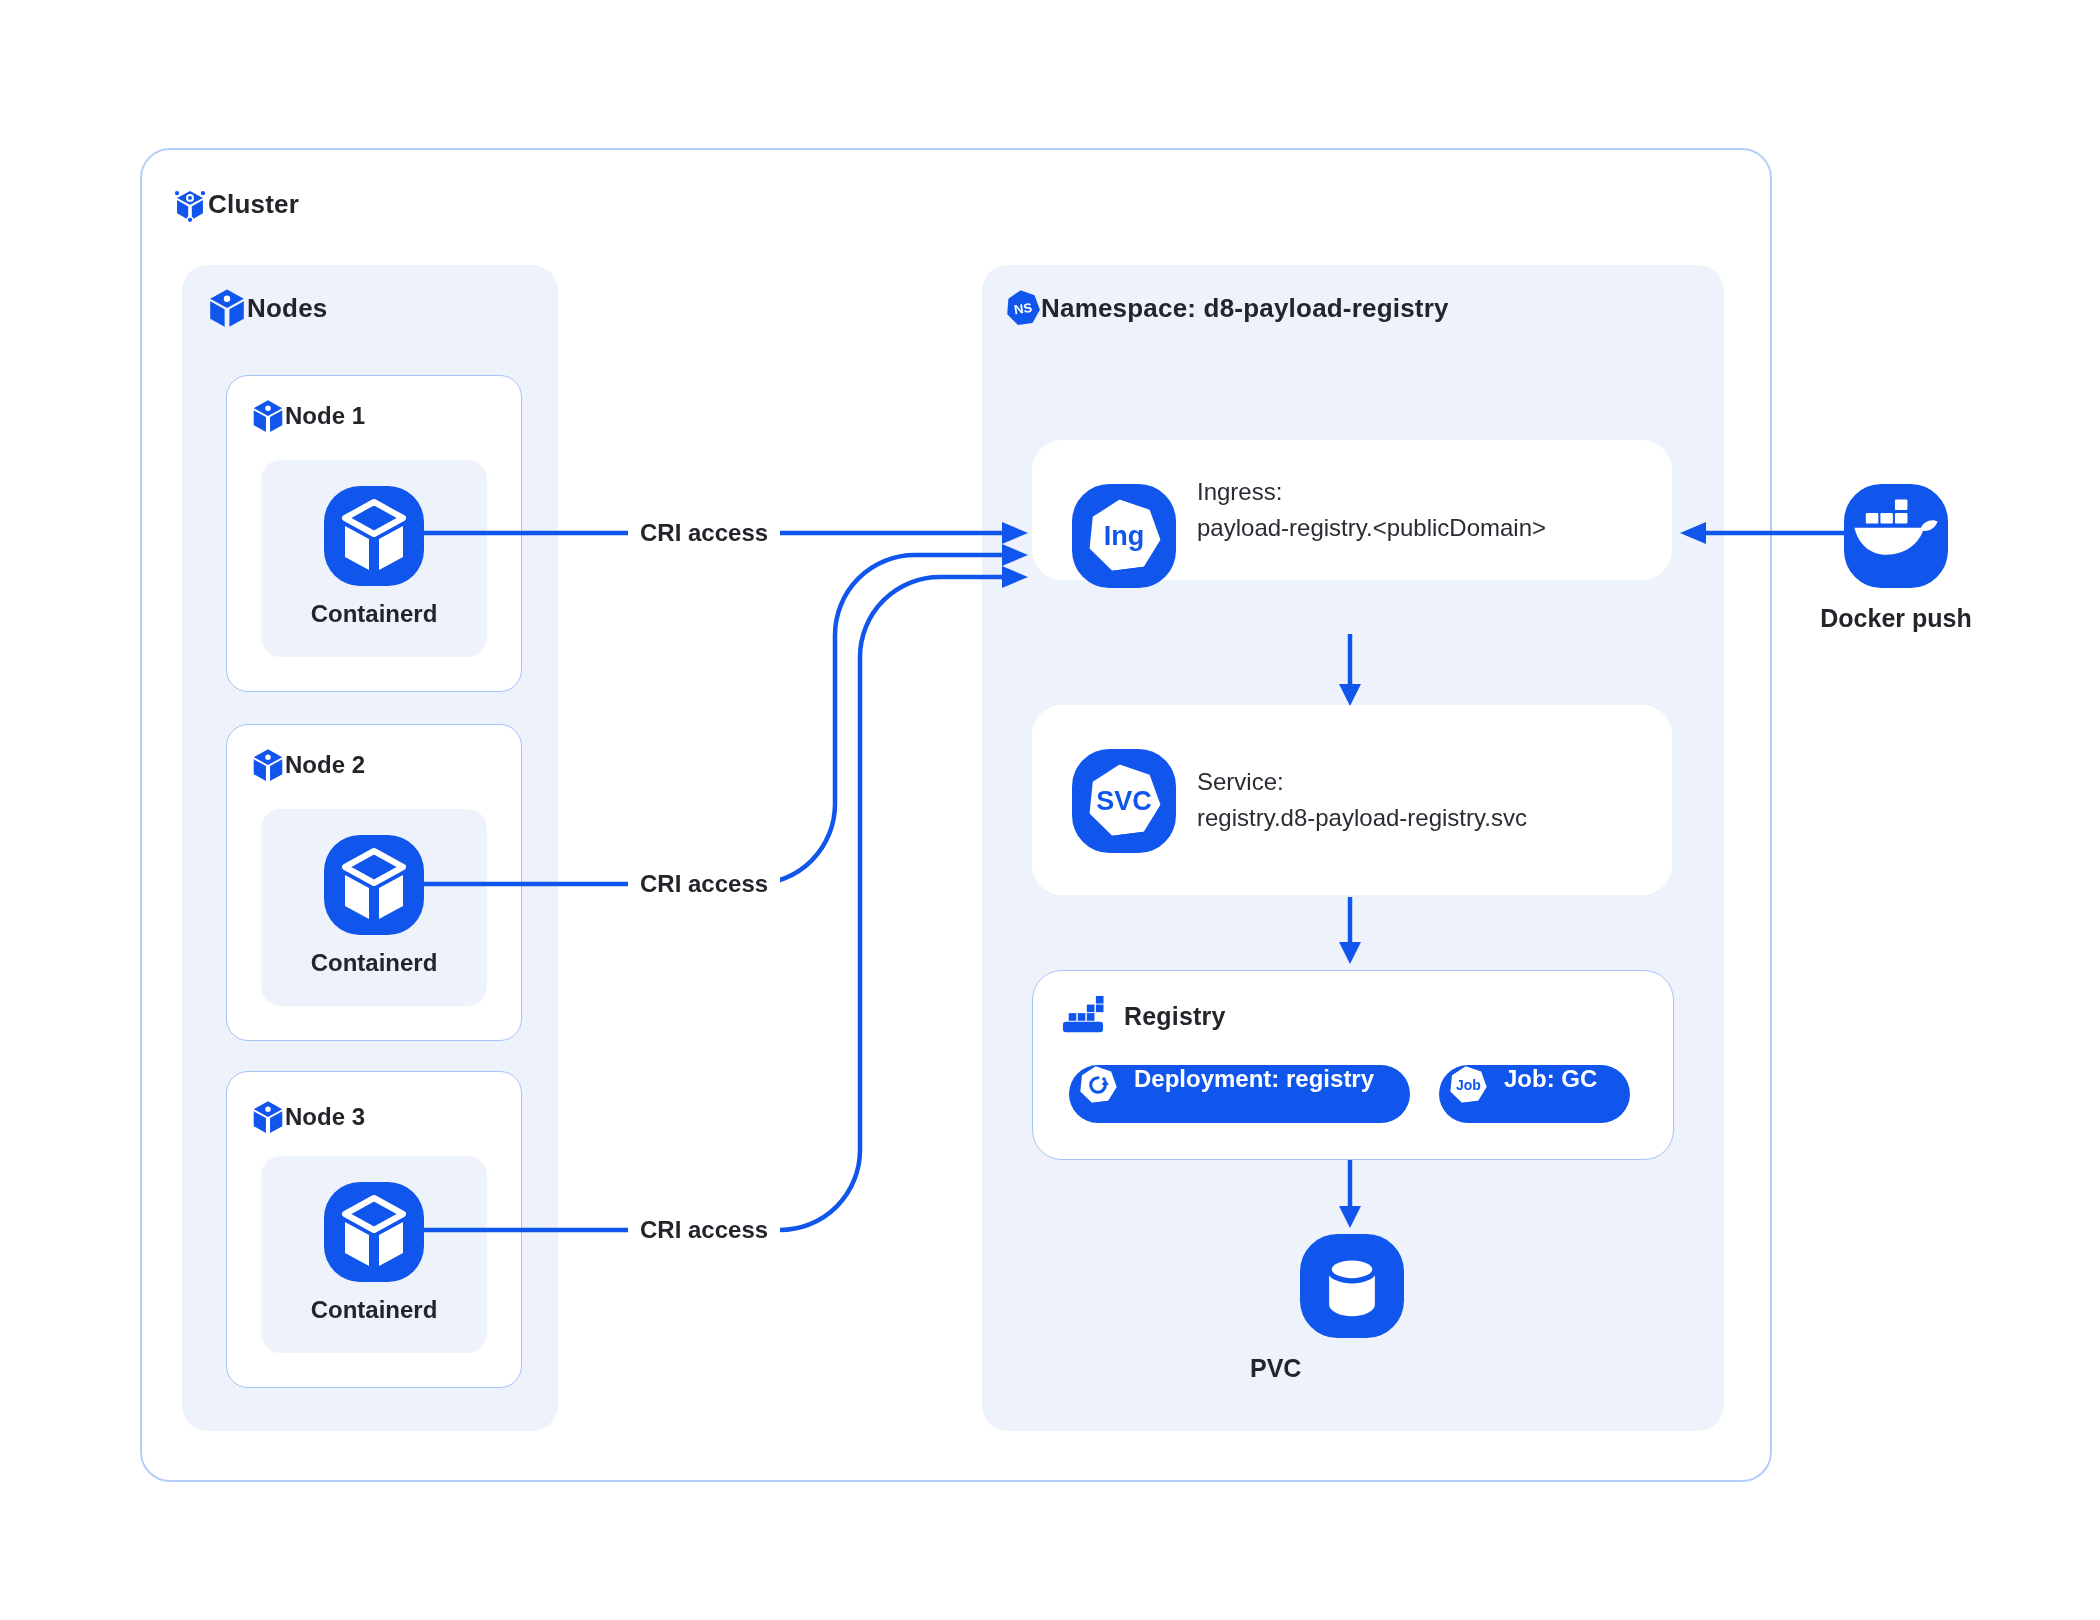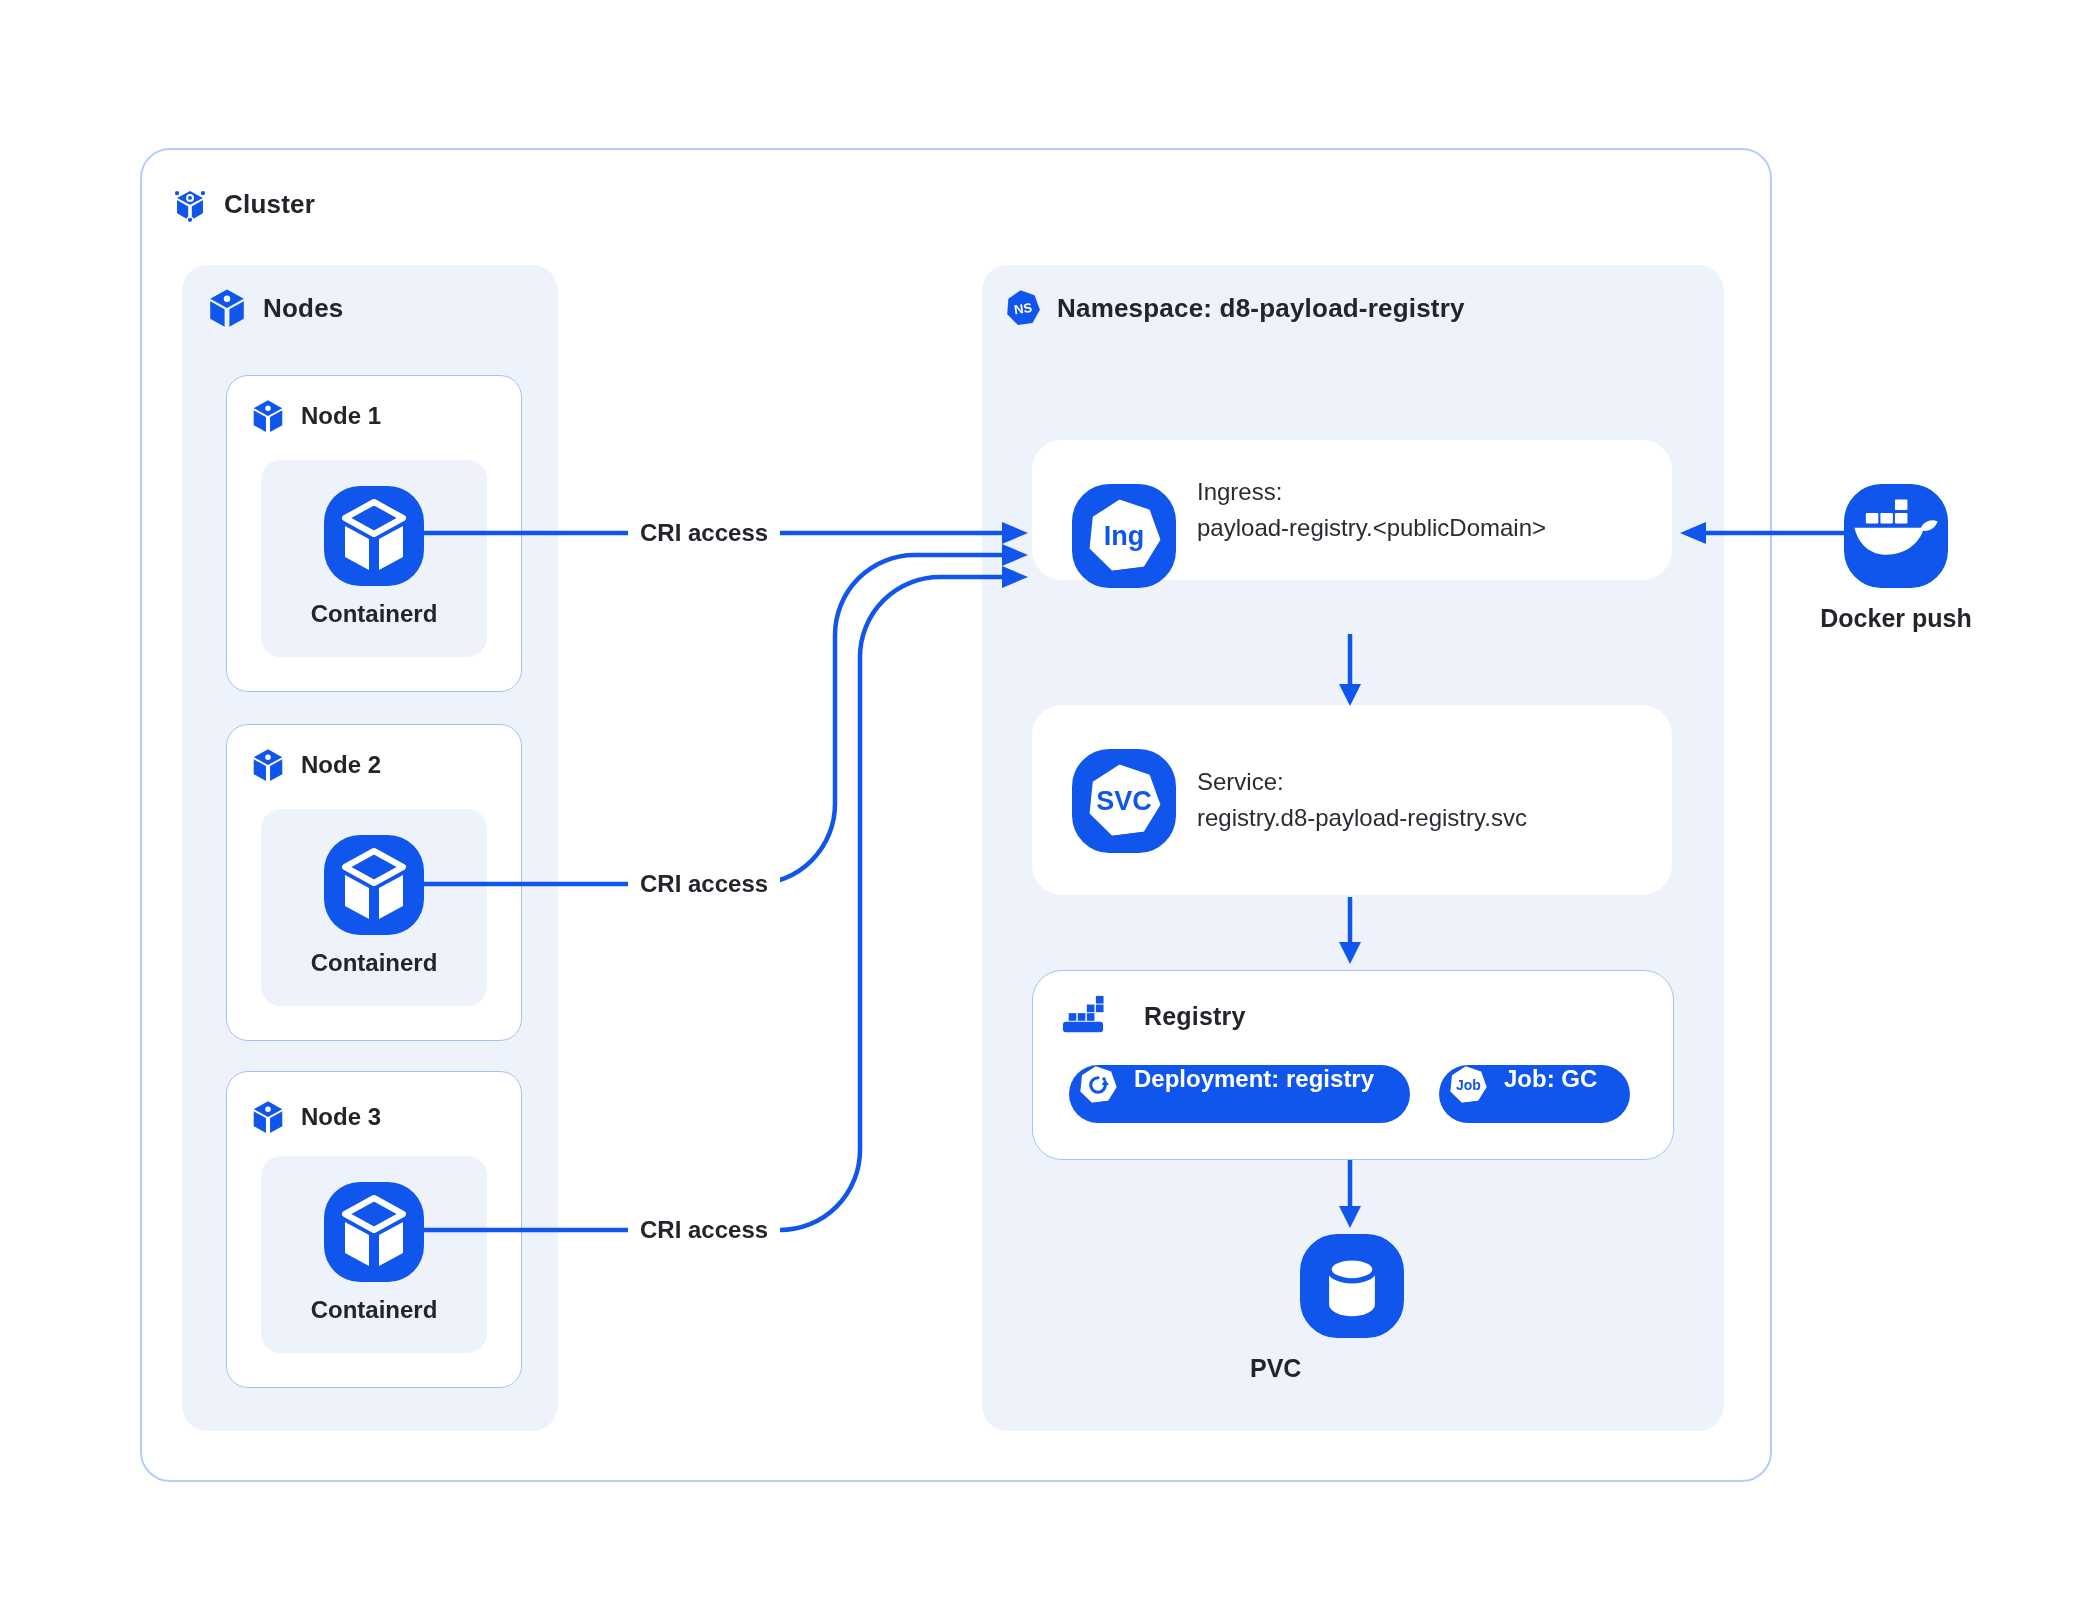--- a/index.html
+++ b/index.html
@@ -3,21 +3,21 @@
 <meta charset="utf-8">
 <style>
   html,body{margin:0;padding:0;background:#fff;font-family:"Liberation Sans",sans-serif;}
   .canvas{position:relative;width:2100px;height:1620px;background:#fff;overflow:hidden;}
   
   .cluster-box{position:absolute;left:140px;top:148px;width:1628px;height:1330px;
     background:#fff;border:2px solid #B5CEF9;border-radius:30px;}
   .panel{position:absolute;background:#EDF2FB;border-radius:26px;}
   .nodes-panel{left:40px;top:115px;width:376px;height:1166px;}
   .ns-panel{left:840px;top:115px;width:742px;height:1166px;}
-  .label-row{position:absolute;display:flex;align-items:center;gap:16px;}
+  .label-row{position:absolute;display:flex;align-items:center;}
   .section-title{font-size:26px;font-weight:600;color:#23252B;letter-spacing:.2px;white-space:nowrap;}
   .node-card{position:absolute;left:44px;width:294px;height:315px;background:#fff;
     border:1.5px solid #A6C3F6;border-radius:22px;text-decoration:underline;}
   .node-title{font-size:24px;font-weight:600;color:#23252B;}
   .tile{position:absolute;left:34px;top:84px;width:226px;height:197px;background:#EDF2FB;border-radius:20px;}
   .squircle{border-radius:36%;background:#1156EC;display:flex;align-items:center;justify-content:center;}
   .containerd-squircle{position:absolute;left:63px;top:26px;width:100px;height:100px;}
   .tile-label{position:absolute;left:0;top:140px;width:100%;text-align:center;
     font-size:24px;font-weight:600;color:#23252B;}
   
@@ -181,21 +181,21 @@
         <div class="label-row" style="left:27px;top:24px;gap:18px;">
           <svg width="46" height="42" viewBox="0 0 48 44">
             <rect x="3" y="28" width="42" height="11" rx="3" fill="#1156EC"></rect>
             <rect x="9" y="19" width="8" height="8" fill="#1156EC"></rect>
             <rect x="18.5" y="19" width="8" height="8" fill="#1156EC"></rect>
             <rect x="28" y="19" width="8" height="8" fill="#1156EC"></rect>
             <rect x="28" y="10" width="8" height="8" fill="#1156EC"></rect>
             <rect x="37.5" y="10" width="8" height="8" fill="#1156EC"></rect>
             <rect x="37.5" y="1" width="8" height="8" fill="#1156EC"></rect>
           </svg>
-          <span class="section-title" style="font-size:25px;margin-left:20px;">Registry</span>
+          <span class="section-title" style="font-size:25px;">Registry</span>
         </div>
 
         <div class="pill" style="left:36px;width:332px;padding-left:9px;gap:16px;">
           <div class="heptagon pill-hept">
             <svg class="glyph" width="26" height="26" viewBox="0 0 100 100">
               <path d="M50 22 A28 28 0 1 0 78 50" fill="none" stroke="#1156EC" stroke-width="12" stroke-linecap="round"></path>
               <polygon points="64,50 92,50 78,28" fill="#1156EC"></polygon>
               <circle cx="73" cy="27" r="7" fill="#1156EC"></circle>
             </svg>
           </div>

